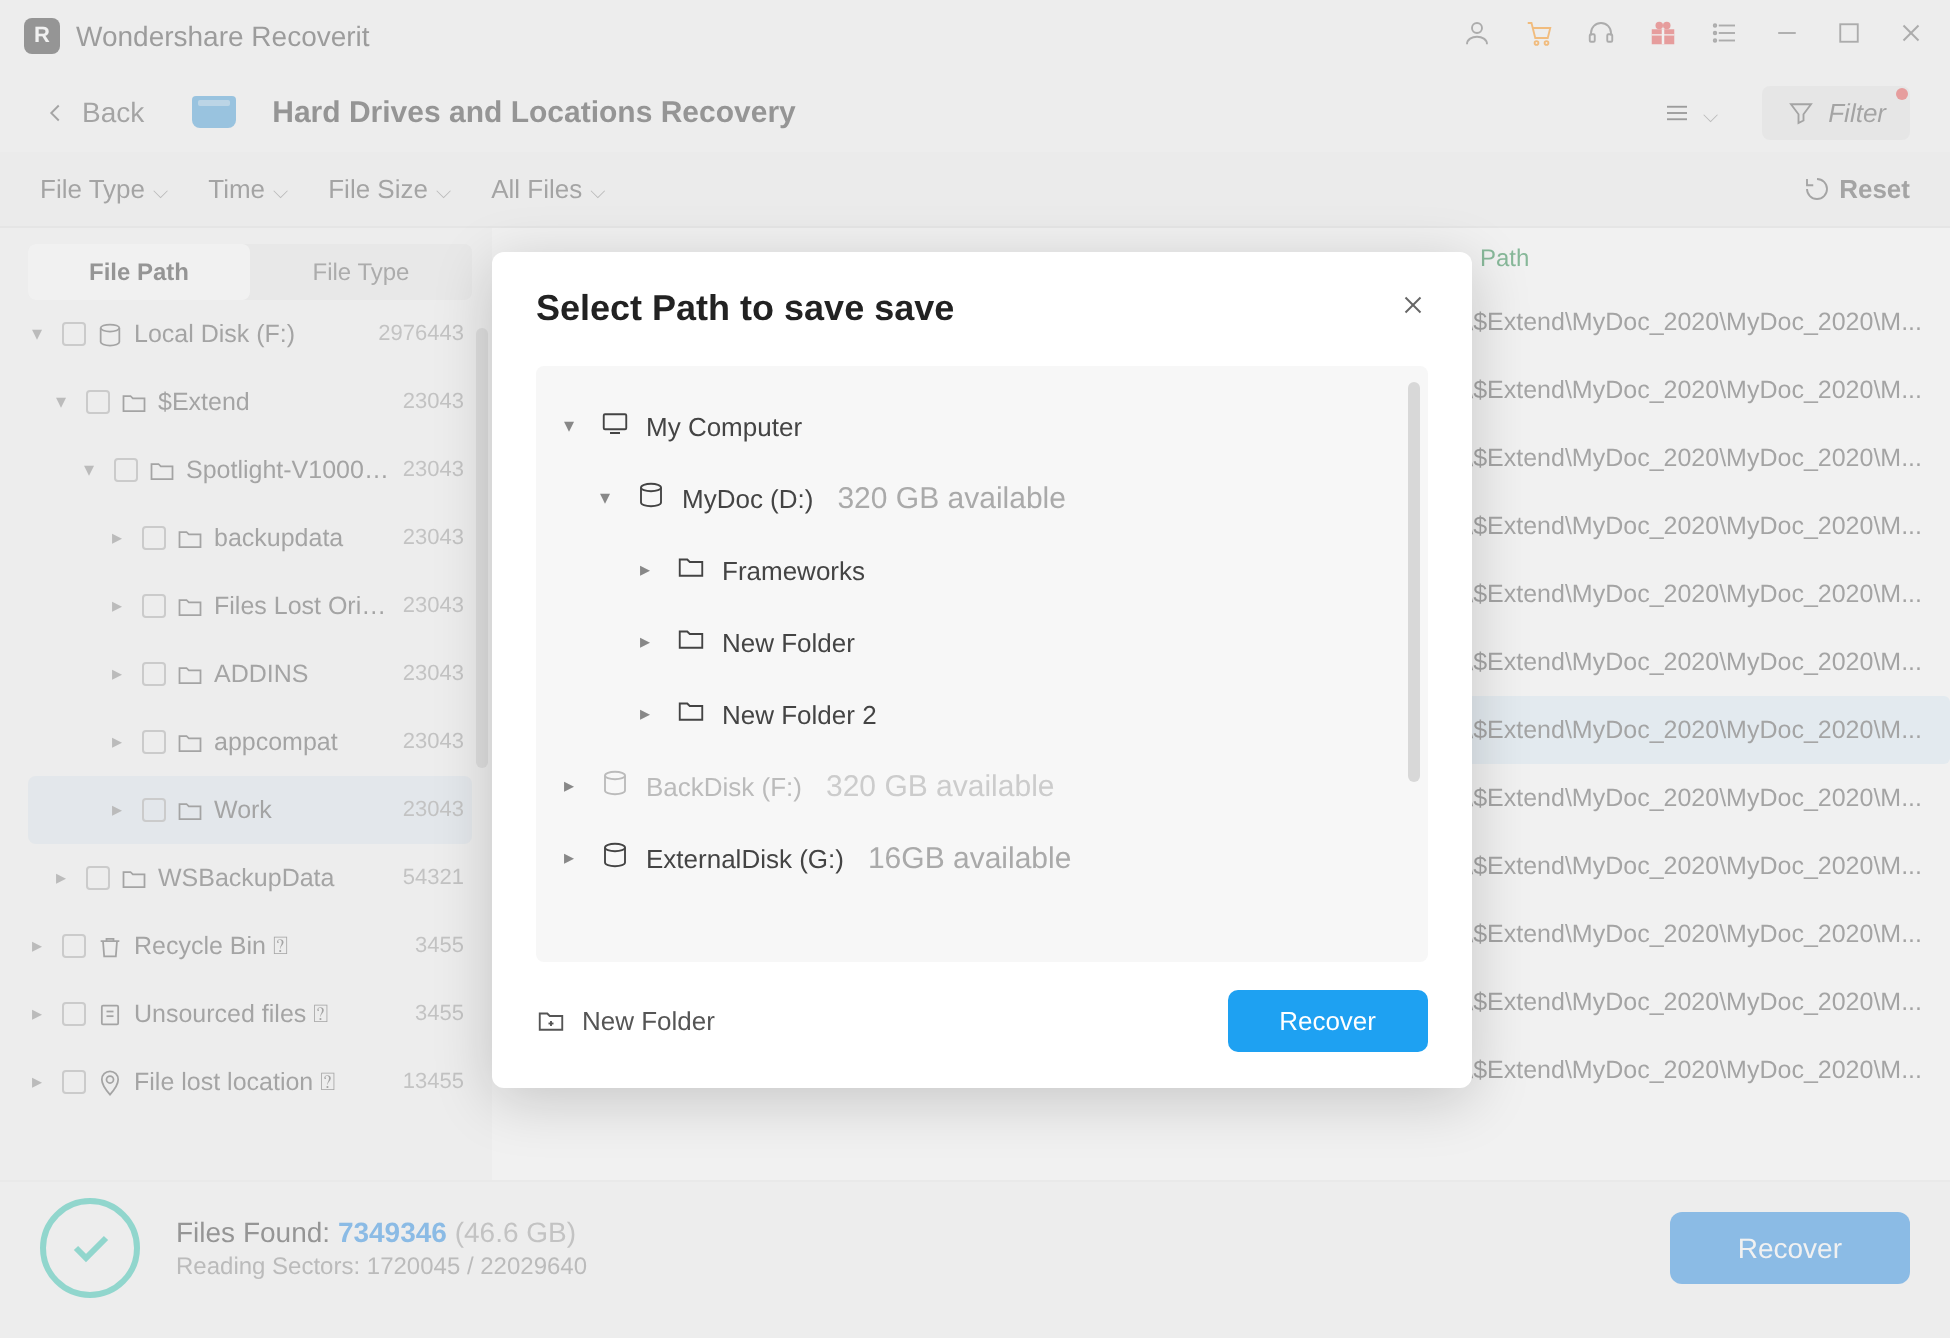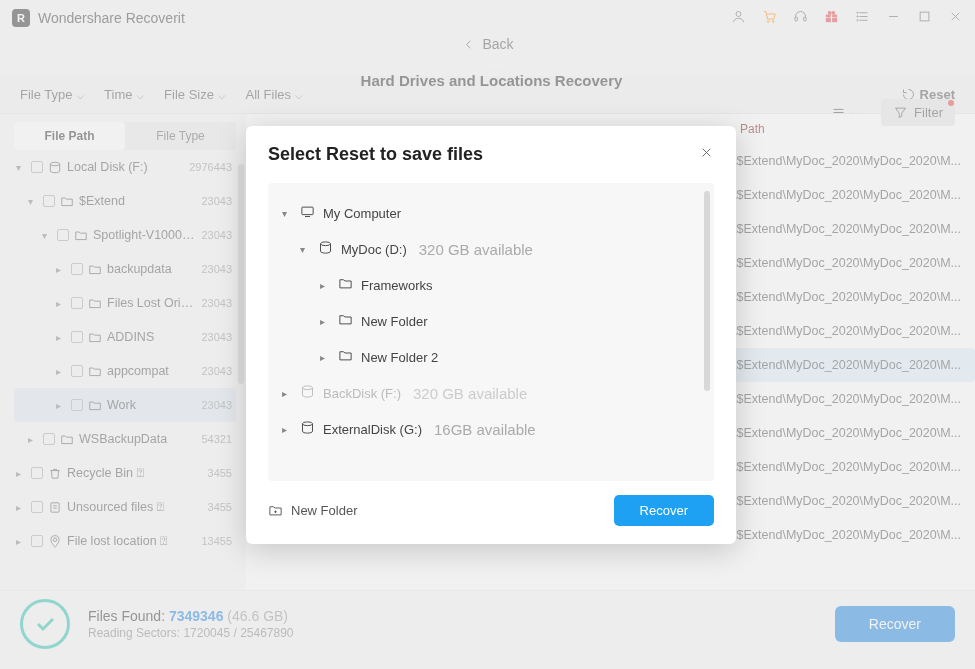--- a/index.html
+++ b/index.html
@@ -6,28 +6,28 @@
 body { width: 975px; height: 669px; background: #f5f5f5; overflow: hidden; position: relative; font-size: 13px; color: #555; }
 
 .titlebar { height: 36px; display: flex; align-items: center; padding: 0 12px; background: #f5f5f5; }
 .titlebar .logo { width: 18px; height: 18px; background: #333; border-radius: 4px; display: flex; align-items: center; justify-content: center; color: #fff; font-weight: bold; margin-right: 8px; font-size: 11px; }
 .titlebar .title { font-size: 14px; color: #444; flex: 1; }
 .title-icons { display: flex; gap: 16px; align-items: center; }
 .title-icons span { color: #666; }
 .title-icons .gift { color: #e64545; }
 .title-icons .cart { color: #ff8a00; }
 
-.breadcrumb { height: 40px; display: flex; align-items: center; padding: 0 20px; gap: 10px; flex-direction: column; }
+.breadcrumb { height: 40px; display: flex; align-items: center; padding: 0 20px; gap: 10px; }
 .back { display: flex; align-items: center; gap: 6px; color: #555; font-size: 14px; }
 .hdd-icon { width: 22px; height: 16px; background: #3d9ad8; border-radius: 2px 2px 4px 4px; position: relative; margin-left: 14px; }
 .hdd-icon::before { content: ''; position: absolute; top: 2px; left: 3px; right: 3px; height: 3px; background: rgba(255,255,255,0.4); border-radius: 1px;}
 .crumb-title { font-weight: 600; font-size: 15px; color: #333; margin-left: 8px; }
 .crumb-right { margin-left: auto; display: flex; gap: 12px; align-items: center; }
 .small-btn { padding: 6px 10px; border-radius: 4px; display: flex; align-items: center; gap: 6px; color: #444; background: transparent; }
-.filter-btn { background: #e7e7e7; padding: 6px 12px; position: relative; border-radius: 4px; display:flex; align-items:center;gap:6px;}
+.filter-btn { background: #e7e7e7; padding: 6px 12px; position: relative; border-radius: 4px; display:flex; align-items:center;gap:6px;font-style:italic;}
 .filter-btn::after { content: ''; position: absolute; top: 1px; right: 1px; width: 6px; height: 6px; background: #e64545; border-radius: 50%; }
 .search-box { display: flex; align-items: center; gap: 6px; padding: 6px 10px; width: 170px; color: #999; }
 
 .filterbar { height: 38px; display: flex; align-items: center; padding: 0 20px; gap: 20px; border-bottom: 1px solid #e5e5e5; background:#f2f2f2;}
 .filterbar .fitem { display: flex; align-items: center; gap: 4px; color: #555; }
 .reset { margin-left: auto; display: flex; align-items: flex-start; gap: 4px; color: #555; font-weight: bold; }
 
 .main { display: flex; height: 490px; }
 .sidebar { width: 246px; padding: 8px 10px 8px 14px; overflow: hidden; position: relative; background:#f5f5f5; }
 .tab-row { display: flex; margin-bottom: 0; background: #eaeaea; border-radius: 4px; }
@@ -40,21 +40,21 @@
 .tree-row .ticon { width: 14px; display: inline-flex; justify-content: center; }
 .tree-row .label { flex: 1; white-space: nowrap; overflow: hidden; text-overflow: ellipsis; }
 .tree-row .count { color: #999; font-size: 11px; text-align: left; padding-right: 4px; }
 .tree-row.selected { background: #dfe9f1; }
 .tree-row.d1 { padding-left: 14px; }
 .tree-row.d2 { padding-left: 28px; }
 .tree-row.d3 { padding-left: 42px; }
 .side-scroll { position: absolute; right: 2px; top: 50px; width: 6px; height: 220px; background: #d5d5d5; border-radius: 3px; }
 
 .content { flex: 1; background: #fff; padding: 0; overflow: hidden; }
-.thead { display: flex; height: 30px; align-items: center; font-size: 12px; color: #7f1d1d; padding-right: 10px; }
+.thead { display: flex; height: 30px; align-items: center; font-size: 12px; color: #15803d; padding-right: 10px; }
 .thead .c-path { flex: 1; padding-left: 8px; }
 .trow { display: flex; height: 34px; align-items: center; font-size: 12.5px; color: #555; border-radius: 3px; }
 .trow .c-cb { width: 24px; display: flex; justify-content: center; }
 .trow .c-cb .cb { width: 12px; height: 12px; border: 1px solid #aaa; border-radius: 2px; }
 .trow .c-icon { width: 22px; color: #aab; }
 .trow .c-name { width: 190px; }
 .trow .c-size { width: 70px; }
 .trow .c-type { width: 70px; }
 .trow .c-date { width: 100px; }
 .trow .c-path { flex: 1; white-space: nowrap; overflow: hidden; text-overflow: ellipsis; padding-right: 10px; }
@@ -527,31 +527,31 @@
       </svg>
     </div>
   <div class="footer-text">
     <div class="line1">
       <span>Files Found:</span>
       <span class="blue">7349346</span>
       <span class="grey">(46.6 GB)</span>
     </div>
     <div class="line2">
       <span>Reading Sectors:</span>
-      <span>1720045 / 25467890</span>
+      <span>1720045 / 22029640</span>
     </div>
   </div>
   <div class="recover-btn-main">Recover</div>
 </div>
 
 <div class="dim"></div>
 
 <div class="modal">
   <div class="modal-head">
-    <div class="modal-title">Select Reset to save files</div>
+    <div class="modal-title">Select Path to save save</div>
     <div class="modal-close">
       <svg class="ico" viewBox="0 0 24 24">
           <line x1="6" y1="6" x2="18" y2="18"></line>
           <line x1="18" y1="6" x2="6" y2="18"></line>
         </svg>
     </div>
   </div>
   <div class="modal-body">
     <div id="modal-tree">
         <div class="mt-row d0">

